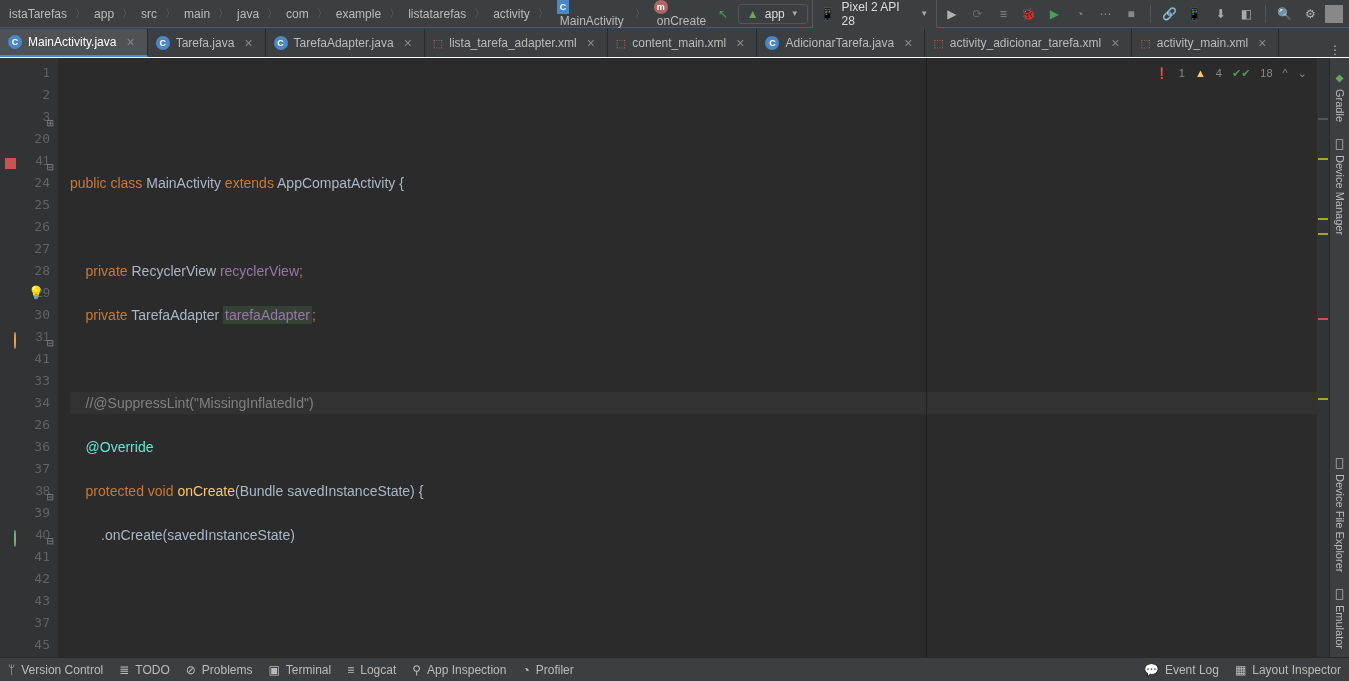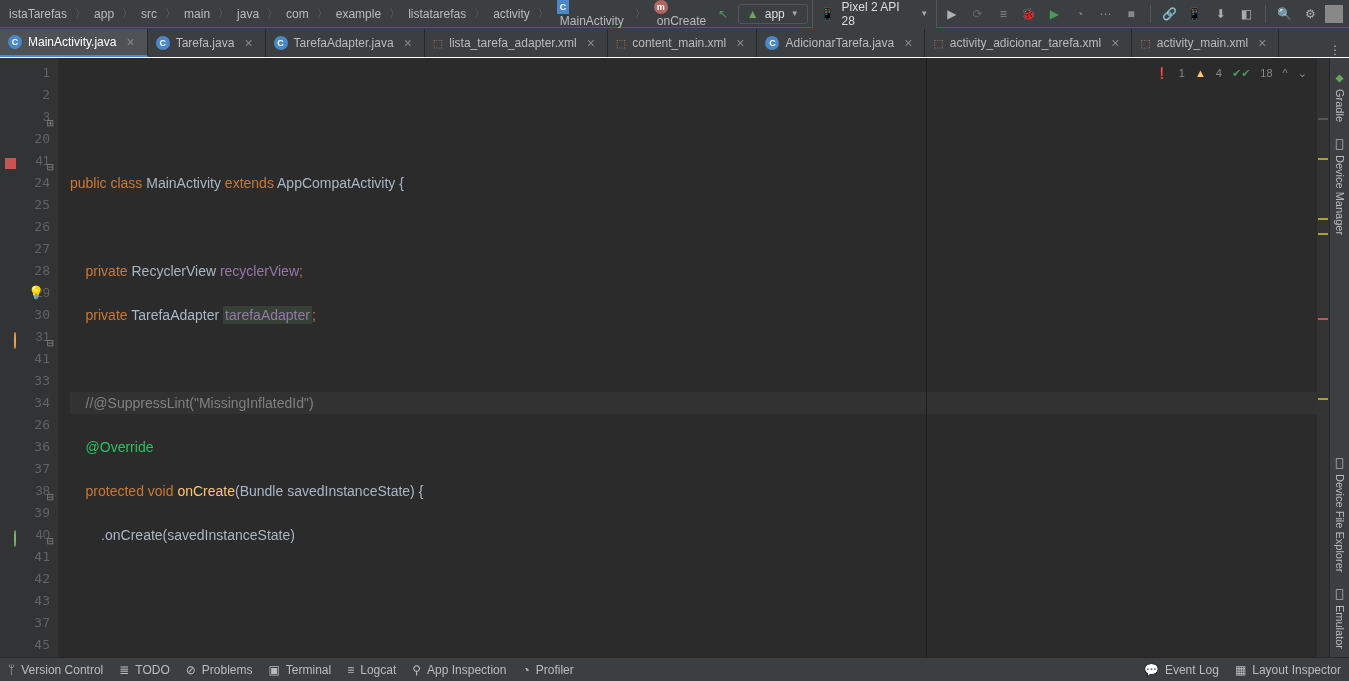--- a/index.html
+++ b/index.html
@@ -28,21 +28,21 @@
 .gutter{width:58px;background:#313335;text-align:right;padding:4px 8px 4px 4px;position:relative}
 .gutter .ln{height:22px;line-height:22px;color:#606366;font-family:"Consolas",monospace;font-size:13px;position:relative}
 .gutter .ic{position:absolute;left:-2px;top:4px;width:14px;height:14px}
 .fold{position:absolute;right:-4px;top:6px;width:9px;height:9px;color:#888;font-size:9px}
 .editor{flex:1;background:#2b2b2b;font-family:"Consolas",monospace;font-size:14px;line-height:22px;padding:4px 0 4px 12px;position:relative;white-space:pre}
 .editor .line{height:22px}
 .editor .current{background:#323232}
 .kw{color:#cc7832}
 .com{color:#808080}
 .fld{color:#9876aa}
-.ann{color:#22c55e}
+.ann{color:#5eead4}
 .mtd{color:#ffc66d}
 .highlight{background:#344134;border:1px solid #344134;padding:0 1px}
 .warn-ul{text-decoration-line:underline;text-decoration-style:wavy;text-decoration-color:#808080}
 .insp{position:absolute;top:4px;right:10px;display:flex;gap:10px;align-items:center;font-size:11px;color:#888}
 .insp .err{color:#d25252}
 .insp .wrn{color:#ffc66d}
 .insp .ok{color:#499c54;position:relative}
 .scrollmark{width:12px;background:#313335;position:relative}
 .scrollmark .mk{position:absolute;width:10px;height:2px;left:1px}
 .right-sidebar{width:20px;background:#3c3f41;display:flex;flex-direction:column;align-items:center;padding-top:6px;border-left:1px solid #282828}

